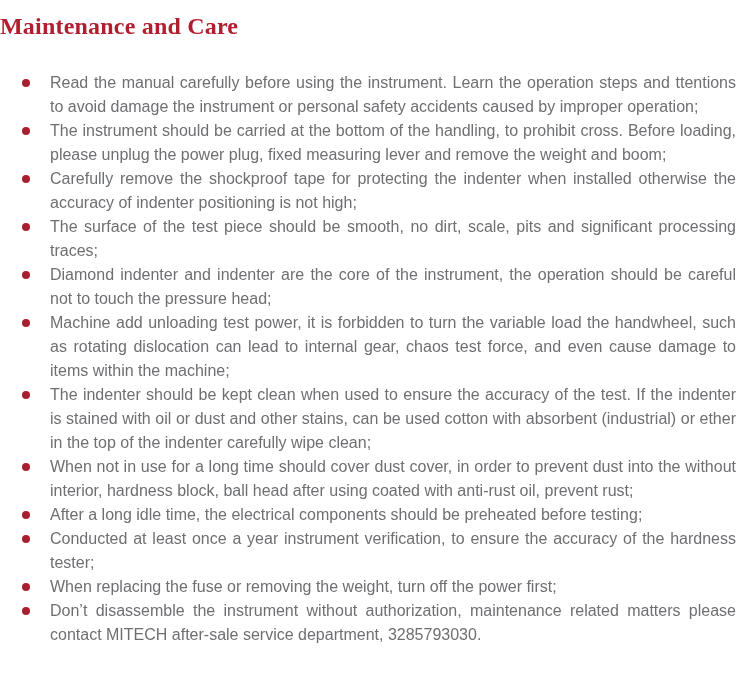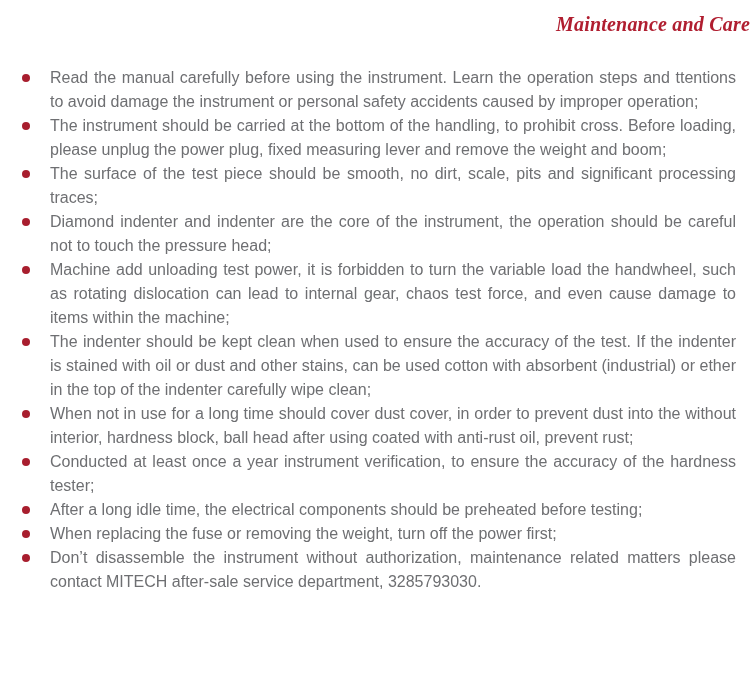--- a/index.html
+++ b/index.html
@@ -20,28 +20,27 @@
     overflow: hidden;
     font-family: "Liberation Sans", sans-serif;
   }
   .page {
     width: 750px;
     height: 685px;
     position: relative;
   }
   .title {
     margin: 12px 0 30px 0;
-    text-align: right;
+    text-align: left;
     font-family: "Liberation Serif", serif;
     font-weight: bold;
-    font-size: 20px;
+    font-size: 24px;
     line-height: 1.2;
     color: var(--title-color);
     letter-spacing: 0.2px;
-    font-style: italic;
   }
   .list {
     list-style: none;
     margin: 0;
     padding: 0;
   }
   .list li {
     position: relative;
     margin: 0;
     padding: 0 14px 0 50px;
@@ -63,23 +62,24 @@
   }
 </style>
 </head>
 <body>
 
 <div class="page">
   <h1 class="title">Maintenance and Care</h1>
   <ul class="list">
       <li><span>Read the manual carefully before using the instrument. Learn the operation steps and ttentions to avoid damage the instrument or personal safety accidents caused by improper operation;</span></li>
       <li><span>The instrument should be carried at the bottom of the handling, to prohibit cross. Before loading, please unplug the power plug, fixed measuring lever and remove the weight and boom;</span></li>
+      <li><span>Carefully remove the shockproof tape for protecting the indenter when installed otherwise the accuracy of indenter positioning is not high;</span></li>
       <li><span>The surface of the test piece should be smooth, no dirt, scale, pits and significant processing traces;</span></li>
       <li><span>Diamond indenter and indenter are the core of the instrument, the operation should be careful not to touch the pressure head;</span></li>
       <li><span>Machine add unloading test power, it is forbidden to turn the variable load the handwheel, such as rotating dislocation can lead to internal gear, chaos test force, and even cause damage to items within the machine;</span></li>
       <li><span>The indenter should be kept clean when used to ensure the accuracy of the test. If the indenter is stained with oil or dust and other stains, can be used cotton with absorbent (industrial) or ether in the top of the indenter carefully wipe clean;</span></li>
       <li><span>When not in use for a long time should cover dust cover, in order to prevent dust into the without interior, hardness block, ball head after using coated with anti-rust oil, prevent rust;</span></li>
+      <li><span>After a long idle time, the electrical components should be preheated before testing;</span></li>
       <li><span>Conducted at least once a year instrument verification, to ensure the accuracy of the hardness tester;</span></li>
-      <li><span>After a long idle time, the electrical components should be preheated before testing;</span></li>
       <li><span>When replacing the fuse or removing the weight, turn off the power first;</span></li>
       <li><span>Don’t disassemble the instrument without authorization, maintenance related matters please contact MITECH after-sale service department, 3285793030.</span></li>
     </ul>
 </div>
 
 </body></html>

